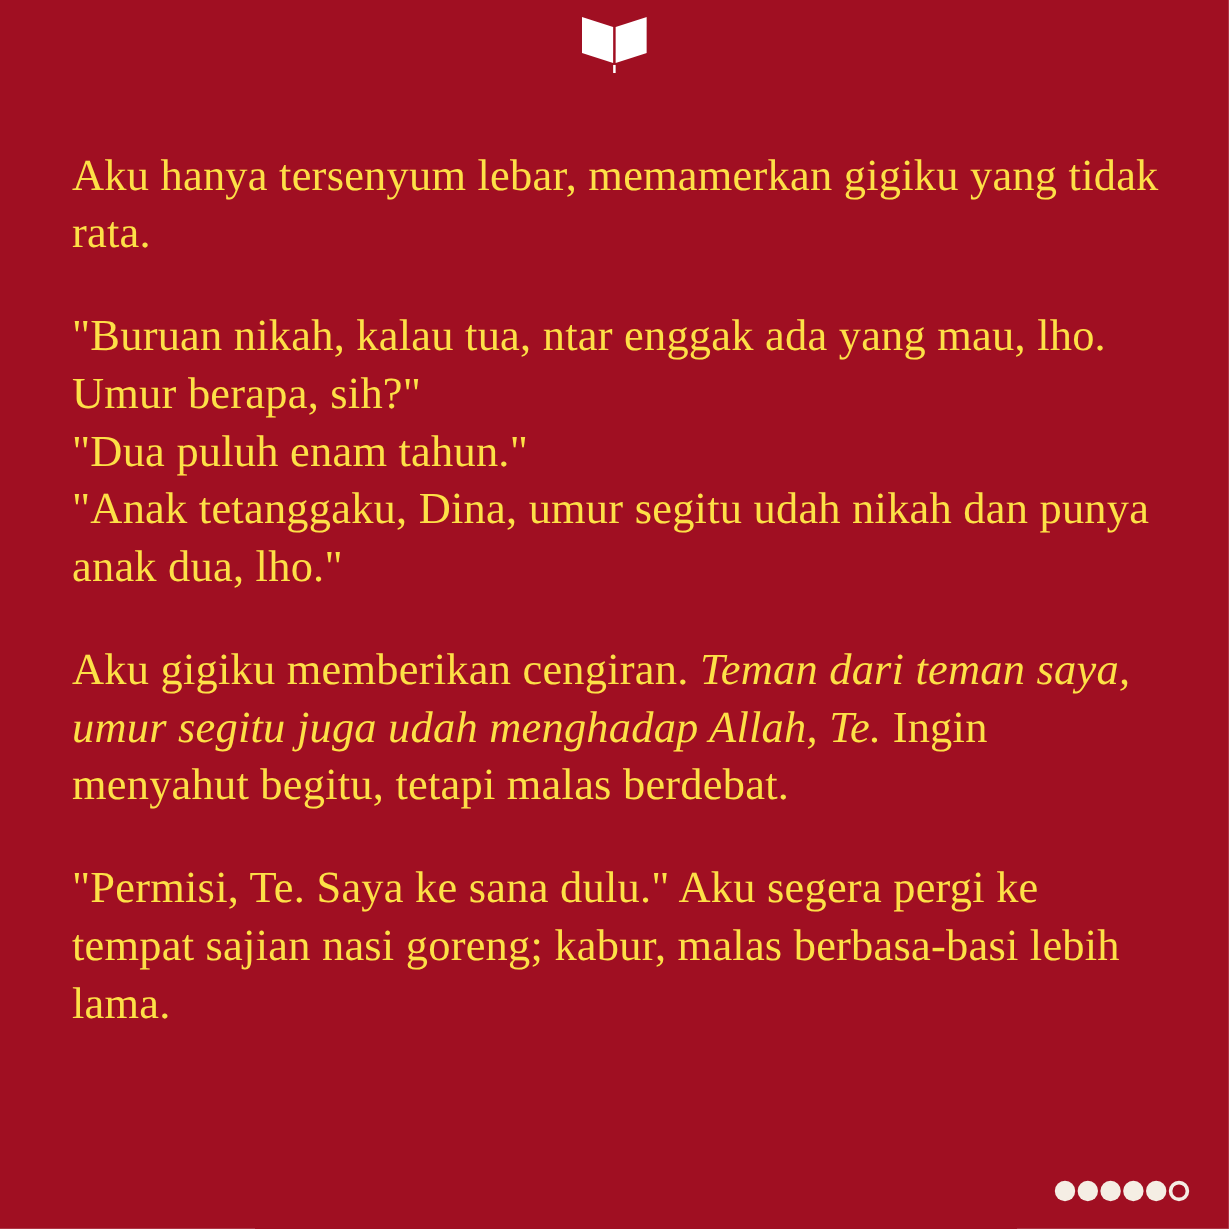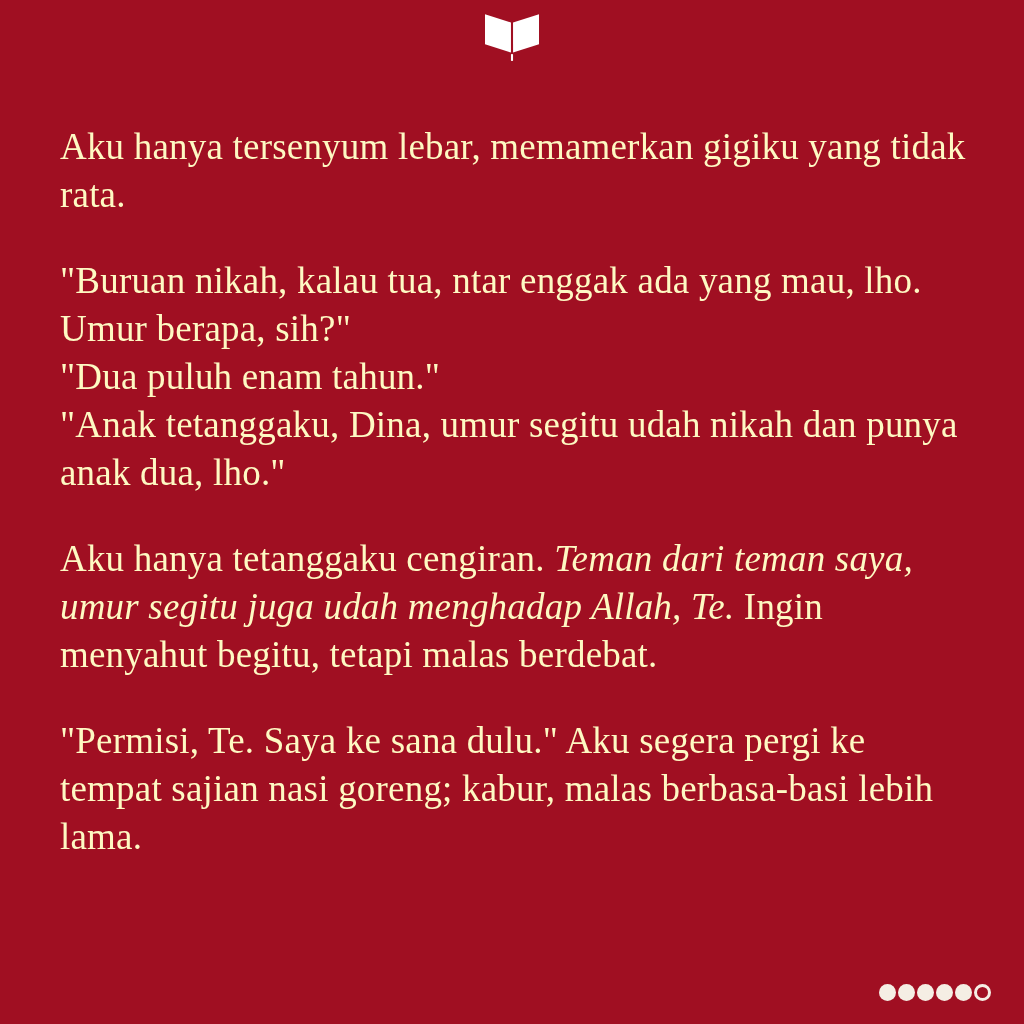--- a/index.html
+++ b/index.html
@@ -20,21 +20,21 @@
     left: 50%;
     transform: translateX(-50%);
     width: 54px;
     height: 50px;
   }
   .content {
     position: absolute;
     top: 123px;
     left: 60px;
     width: 908px;
-    color: #fef9c3;
+    color: #fde047;
     font-size: 37px;
     line-height: 48px;
     letter-spacing: 0.2px;
   }
   .para { margin-bottom: 38px; }
   .para:last-child { margin-bottom: 0; }
   .italic { font-style: italic; }
   .dots {
     position: absolute;
     right: 33px;
@@ -71,21 +71,21 @@
   <div class="content">
     <div class="para">Aku hanya tersenyum lebar, memamerkan gigiku yang tidak rata.</div>
 
     <div class="para">
       <div>"Buruan nikah, kalau tua, ntar enggak ada yang mau, lho. Umur berapa, sih?"</div>
       <div>"Dua puluh enam tahun."</div>
       <div>"Anak tetanggaku, Dina, umur segitu udah nikah dan punya anak dua, lho."</div>
     </div>
 
     <div class="para">
-      <span>Aku hanya tetanggaku cengiran. </span><span class="italic">Teman dari teman saya, umur segitu juga udah menghadap Allah, Te.</span><span> Ingin menyahut begitu, tetapi malas berdebat.</span>
+      <span>Aku gigiku memberikan cengiran. </span><span class="italic">Teman dari teman saya, umur segitu juga udah menghadap Allah, Te.</span><span> Ingin menyahut begitu, tetapi malas berdebat.</span>
     </div>
 
     <div class="para">"Permisi, Te. Saya ke sana dulu." Aku segera pergi ke tempat sajian nasi goreng; kabur, malas berbasa-basi lebih lama.</div>
   </div>
 
   <div class="dots">
       <span class="dot filled"></span>
       <span class="dot filled"></span>
       <span class="dot filled"></span>
       <span class="dot filled"></span>

